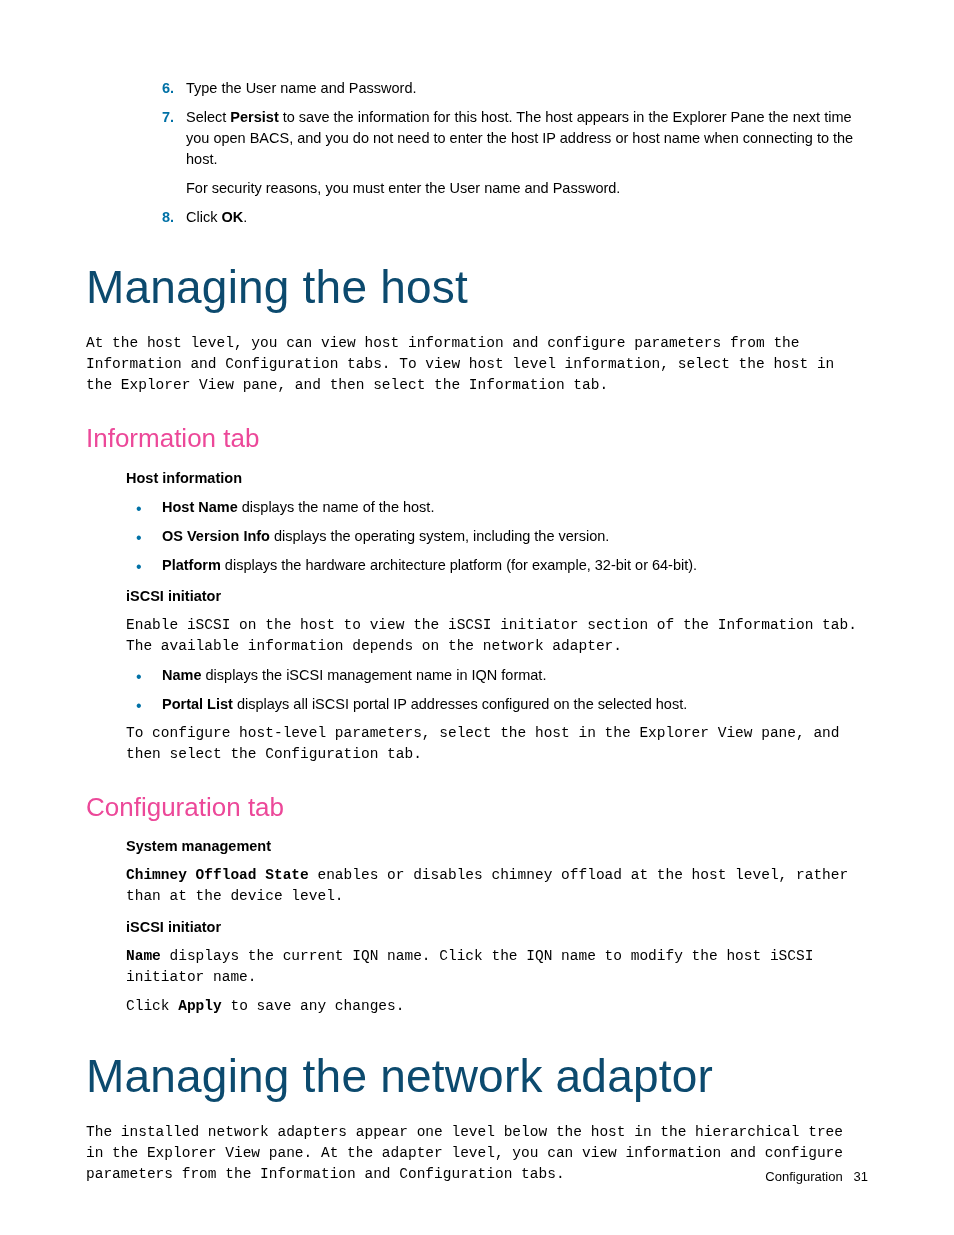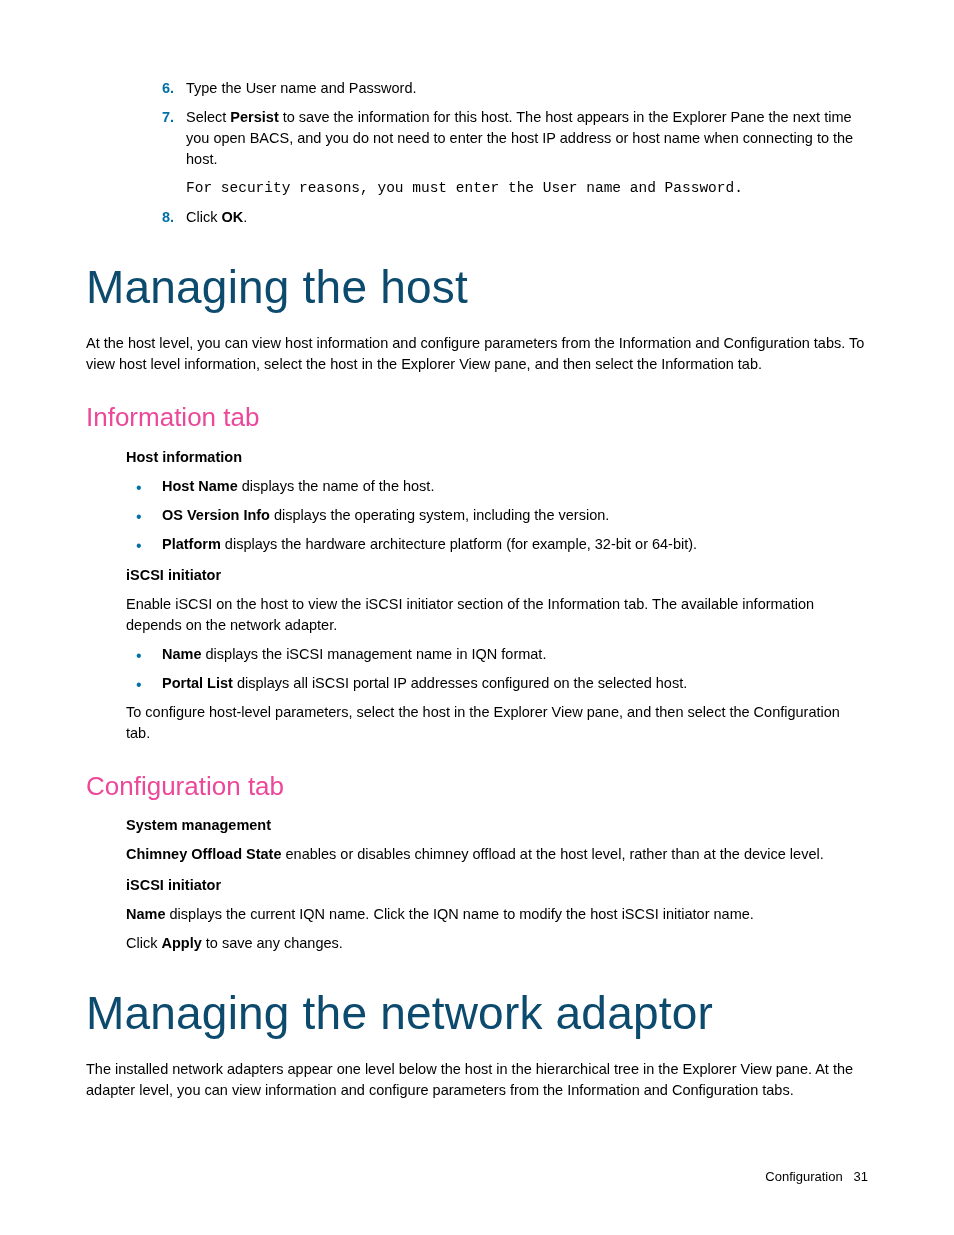--- a/index.html
+++ b/index.html
@@ -55,21 +55,20 @@
     position: absolute;
     left: 0;
     top: 0;
     color: #0071a6;
     font-weight: bold;
     width: 24px;
     text-align: right;
   }
   ol.steps > li .step-extra {
     margin-top: 8px;
-    font-family: Liberation Mono, monospace;
   }
   ul.bullets {
     list-style: none;
     padding: 0;
     margin: 6px 0 6px 0;
   }
   ul.bullets > li {
     position: relative;
     padding-left: 36px;
     margin: 0 0 8px 0;
@@ -77,20 +76,21 @@
   ul.bullets > li::before {
     content: "•";
     position: absolute;
     left: 10px;
     top: 0;
     color: #0071a6;
     font-size: 16px;
   }
   p.body {
     margin: 8px 0;
+    font-family: Liberation Mono, monospace;
   }
   .footer {
     position: absolute;
     bottom: 48px;
     right: 86px;
     font-size: 13px;
     color: #000;
     margin-top: 47px;
   }
   .bold { font-weight: bold; }

